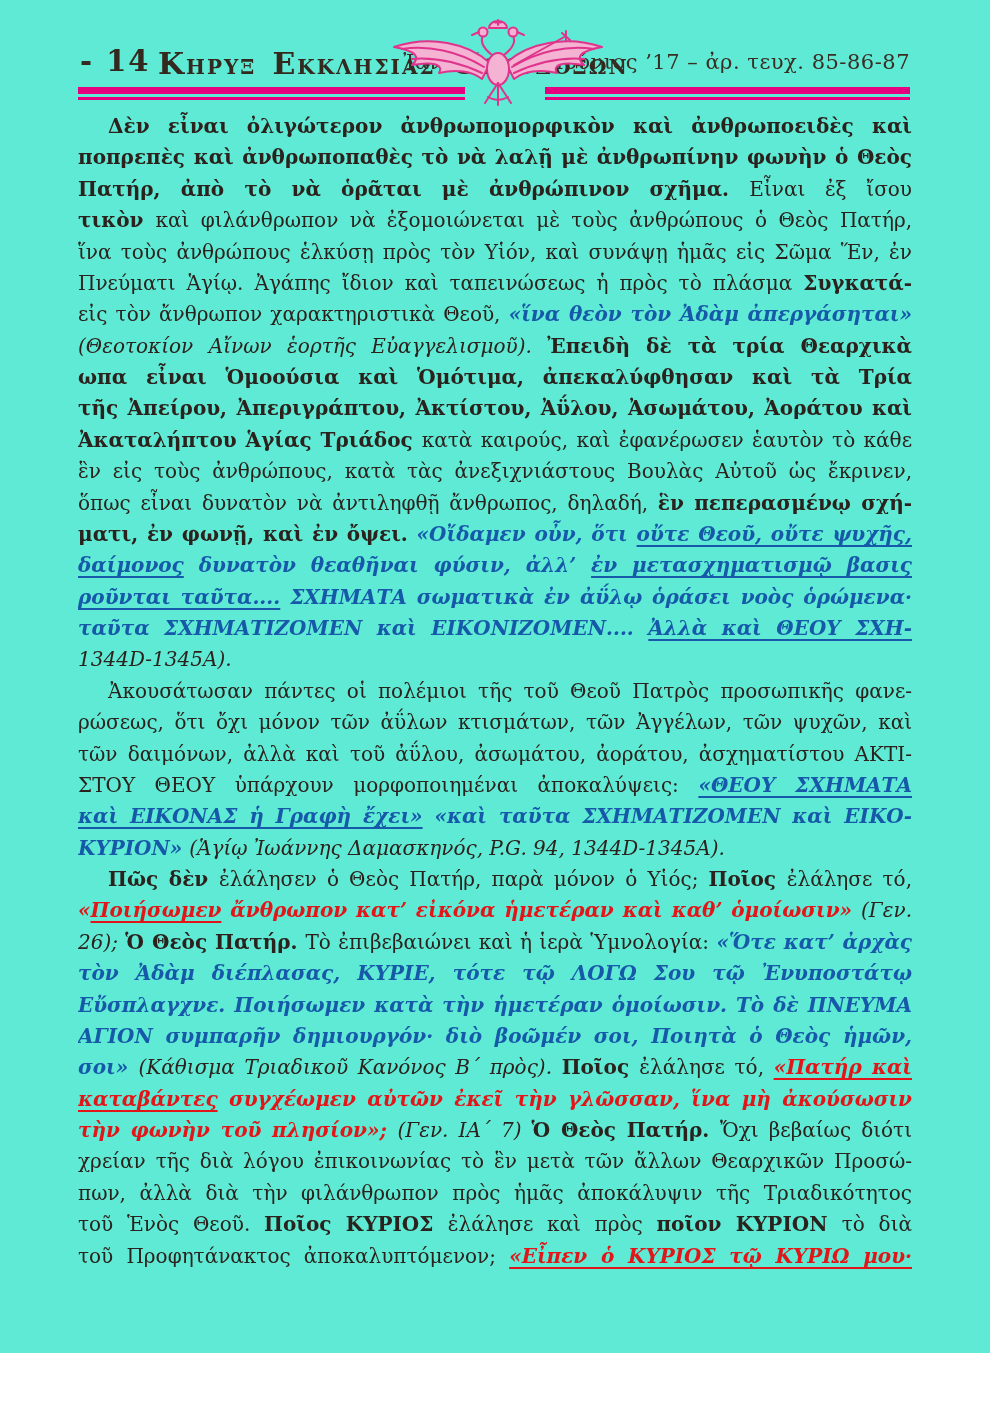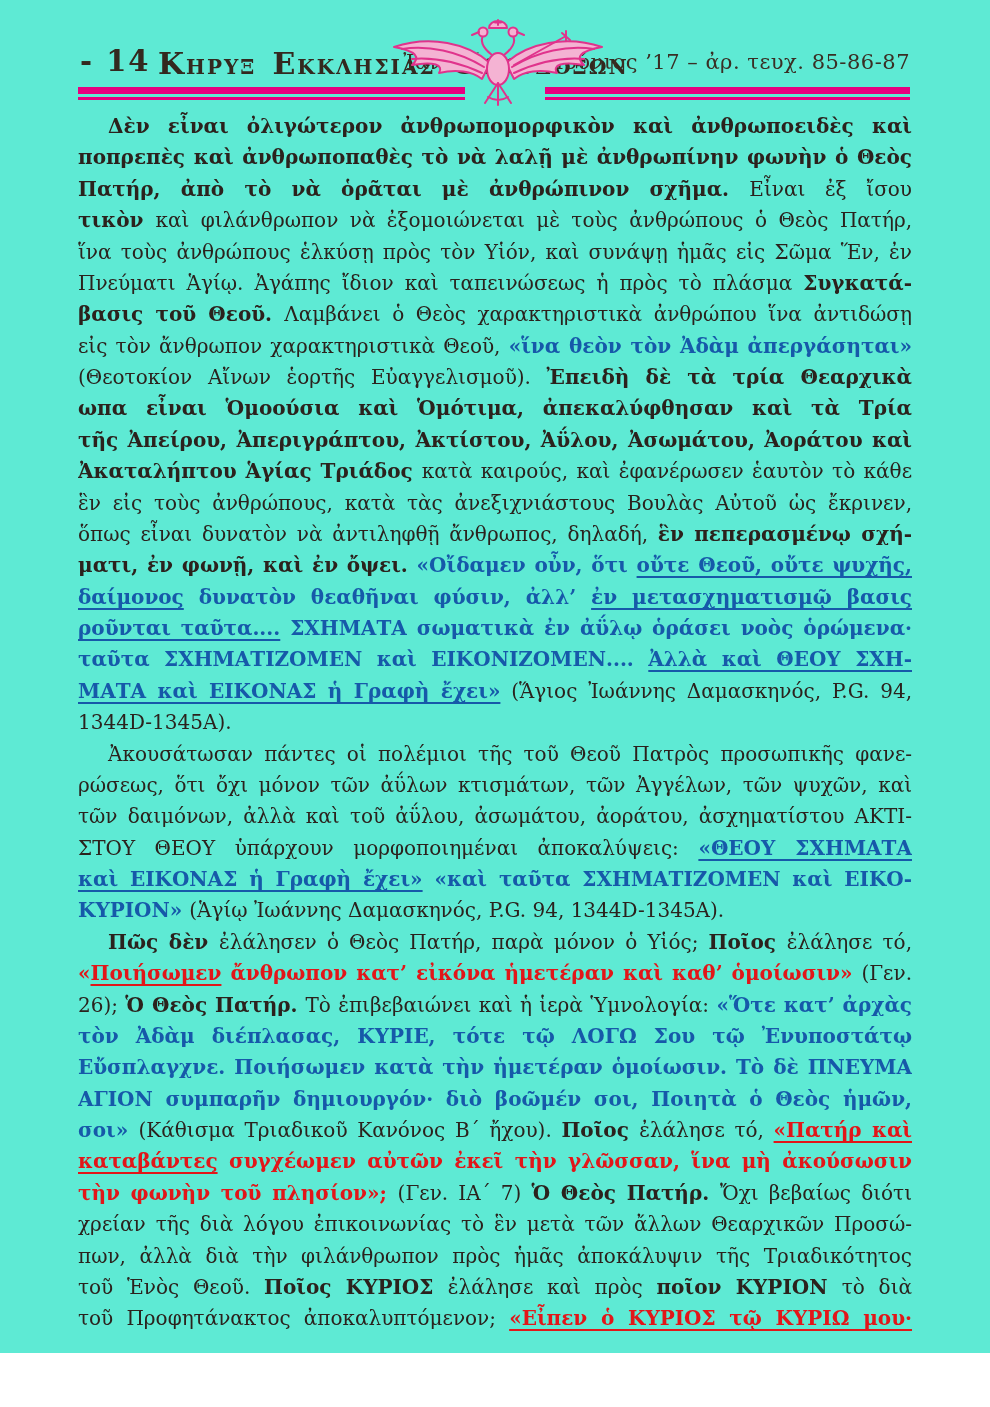--- a/index.html
+++ b/index.html
@@ -41,21 +41,21 @@
     font-size:20px;
   }
   .line{
     height:31.38px;line-height:31.38px;
     text-align:justify;text-align-last:justify;
     overflow:hidden;white-space:normal;
   }
   .line.ind{text-indent:30px;}
   .line.last{text-align-last:left;}
   .b{font-weight:bold;}
-  .i{}
+  .i{font-style:italic;}
   .bl{color:#1659a9;}
   .rd{color:#e21619;}
   .u{
     text-decoration:underline;
     text-decoration-thickness:2px;
     text-underline-offset:3.5px;
     text-decoration-skip-ink:none;
   }
 </style>
 </head>
@@ -102,51 +102,49 @@
   </div>
 
   <div class="body-col">
       <div>
         <div class="line ind"><span class="b">Δὲν εἶναι ὀλιγώτερον ἀνθρωπομορφικὸν καὶ ἀνθρωποειδὲς καὶ ἀνθρω-</span></div>
         <div class="line"><span class="b">ποπρεπὲς καὶ ἀνθρωποπαθὲς τὸ νὰ λαλῇ μὲ ἀνθρωπίνην φωνὴν ὁ Θεὸς</span></div>
         <div class="line"><span class="b">Πατήρ, ἀπὸ τὸ νὰ ὁρᾶται μὲ ἀνθρώπινον σχῆμα. </span><span>Εἶναι ἐξ ἴσου </span></div>
         <div class="line"><span class="b">τικὸν </span><span>καὶ φιλάνθρωπον νὰ ἐξομοιώνεται μὲ τοὺς ἀνθρώπους ὁ Θεὸς Πατήρ,</span></div>
         <div class="line"><span>ἵνα τοὺς ἀνθρώπους ἑλκύσῃ πρὸς τὸν Υἱόν, καὶ συνάψῃ ἡμᾶς εἰς Σῶμα Ἕν, ἐν</span></div>
         <div class="line"><span>Πνεύματι Ἁγίῳ. Ἀγάπης ἴδιον καὶ ταπεινώσεως ἡ πρὸς τὸ πλάσμα </span><span class="b">Συγκατά-</span></div>
-        <div class="line"><span class="b">βασις τοῦ Θεοῦ. </span><span>Λαμβάνει ὁ Θεὸς χαρακτηριστικὰ ἀνθρώπου ἵνα ἀντιδώσῃ</span></div>
         <div class="line"><span>εἰς τὸν ἄνθρωπον χαρακτηριστικὰ Θεοῦ, </span><span class="b i bl">«ἵνα θεὸν τὸν Ἀδὰμ ἀπεργάσηται»</span></div>
         <div class="line"><span class="i">(Θεοτοκίον Αἴνων ἑορτῆς Εὐαγγελισμοῦ). </span><span class="b">Ἐπειδὴ δὲ τὰ τρία Θεαρχικὰ Πρόσ-</span></div>
         <div class="line"><span class="b">ωπα εἶναι Ὁμοούσια καὶ Ὁμότιμα, ἀπεκαλύφθησαν καὶ τὰ Τρία Πρόσωπα</span></div>
         <div class="line"><span class="b">τῆς Ἀπείρου, Ἀπεριγράπτου, Ἀκτίστου, Ἀΰλου, Ἀσωμάτου, Ἀοράτου καὶ</span></div>
         <div class="line"><span class="b">Ἀκαταλήπτου Ἁγίας Τριάδος </span><span>κατὰ καιρούς, καὶ ἐφανέρωσεν ἑαυτὸν τὸ κάθε</span></div>
         <div class="line"><span>ἓν εἰς τοὺς ἀνθρώπους, κατὰ τὰς ἀνεξιχνιάστους Βουλὰς Αὐτοῦ ὡς ἔκρινεν,</span></div>
         <div class="line"><span>ὅπως εἶναι δυνατὸν νὰ ἀντιληφθῇ ἄνθρωπος, δηλαδή, </span><span class="b">ἓν πεπερασμένῳ σχή-</span></div>
         <div class="line"><span class="b">ματι, ἐν φωνῇ, καὶ ἐν ὄψει. </span><span class="b i bl">«Οἴδαμεν οὖν, ὅτι </span><span class="b i bl u">οὔτε Θεοῦ, οὔτε ψυχῆς, οὔτε</span></div>
         <div class="line"><span class="b i bl u">δαίμονος</span><span class="b i bl"> δυνατὸν θεαθῆναι φύσιν, ἀλλ’ </span><span class="b i bl u">ἐν μετασχηματισμῷ βασις θεω-</span></div>
         <div class="line"><span class="b i bl u">ροῦνται ταῦτα....</span><span class="b i bl"> ΣΧΗΜΑΤΑ σωματικὰ ἐν ἀΰλῳ ὁράσει νοὸς ὁρώμενα· καὶ</span></div>
         <div class="line"><span class="b i bl">ταῦτα ΣΧΗΜΑΤΙΖΟΜΕΝ καὶ ΕΙΚΟΝΙΖΟΜΕΝ.... </span><span class="b i bl u">Ἀλλὰ καὶ ΘΕΟΥ ΣΧΗ-</span></div>
-        <div class="line"><span class="b i bl u">ΜΑΤΑ καὶ ΕΙΚΟΝΑΣ ἡ Γραφὴ ἔχει»</span><span> </span><span class="i">(Ἅγιος Ἰωάννης Δαμασκηνός, P.G. 94,</span></div>
         <div class="line last"><span class="i">1344D-1345A).</span></div>
       </div>
       <div>
         <div class="line ind"><span>Ἀκουσάτωσαν πάντες οἱ πολέμιοι τῆς τοῦ Θεοῦ Πατρὸς προσωπικῆς φανε-</span></div>
         <div class="line"><span>ρώσεως, ὅτι ὄχι μόνον τῶν ἀΰλων κτισμάτων, τῶν Ἀγγέλων, τῶν ψυχῶν, καὶ</span></div>
         <div class="line"><span>τῶν δαιμόνων, ἀλλὰ καὶ τοῦ ἀΰλου, ἀσωμάτου, ἀοράτου, ἀσχηματίστου ΑΚΤΙ-</span></div>
         <div class="line"><span>ΣΤΟΥ ΘΕΟΥ ὑπάρχουν μορφοποιημέναι ἀποκαλύψεις: </span><span class="b i bl u">«ΘΕΟΥ ΣΧΗΜΑΤΑ</span></div>
         <div class="line"><span class="b i bl u">καὶ ΕΙΚΟΝΑΣ ἡ Γραφὴ ἔχει»</span><span class="b i bl"> «καὶ ταῦτα ΣΧΗΜΑΤΙΖΟΜΕΝ καὶ ΕΙΚΟ-</span></div>
         <div class="line last"><span class="b i bl">ΚΥΡΙΟΝ» </span><span class="i">(Ἁγίῳ Ἰωάννης Δαμασκηνός, P.G. 94, 1344D-1345A).</span></div>
       </div>
       <div>
         <div class="line ind"><span class="b">Πῶς δὲν </span><span>ἐλάλησεν ὁ Θεὸς Πατήρ, παρὰ μόνον ὁ Υἱός; </span><span class="b">Ποῖος </span><span>ἐλάλησε τό,</span></div>
         <div class="line"><span class="b i rd">«</span><span class="b i rd u">Ποιήσωμεν</span><span class="b i rd"> ἄνθρωπον κατ’ εἰκόνα ἡμετέραν καὶ καθ’ ὁμοίωσιν» </span><span class="i">(Γεν. Α´</span></div>
         <div class="line"><span class="i">26); </span><span class="b">Ὁ Θεὸς Πατήρ. </span><span>Τὸ ἐπιβεβαιώνει καὶ ἡ ἱερὰ Ὑμνολογία: </span><span class="b i bl">«Ὅτε κατ’ ἀρχὰς</span></div>
         <div class="line"><span class="b i bl">τὸν Ἀδὰμ διέπλασας, ΚΥΡΙΕ, τότε τῷ ΛΟΓΩ Σου τῷ Ἐνυποστάτῳ </span></div>
         <div class="line"><span class="b i bl">Εὔσπλαγχνε. Ποιήσωμεν κατὰ τὴν ἡμετέραν ὁμοίωσιν. Τὸ δὲ ΠΝΕΥΜΑ τὸ</span></div>
         <div class="line"><span class="b i bl">ΑΓΙΟΝ συμπαρῆν δημιουργόν· διὸ βοῶμέν σοι, Ποιητὰ ὁ Θεὸς ἡμῶν, δόξα</span></div>
-        <div class="line"><span class="b i bl">σοι» </span><span class="i">(Κάθισμα Τριαδικοῦ Κανόνος Β´ ἤχου). </span><span class="b">Ποῖος </span><span>ἐλάλησε τό, </span><span class="b i rd u">«Πατήρ καὶ</span></div>
+        <div class="line"><span class="b i bl">σοι» </span><span class="i">(Κάθισμα Τριαδικοῦ Κανόνος Β´ πρὸς). </span><span class="b">Ποῖος </span><span>ἐλάλησε τό, </span><span class="b i rd u">«Πατήρ καὶ</span></div>
         <div class="line"><span class="b i rd u">καταβάντες</span><span class="b i rd"> συγχέωμεν αὐτῶν ἐκεῖ τὴν γλῶσσαν, ἵνα μὴ ἀκούσωσιν ἕκαστος</span></div>
         <div class="line"><span class="b i rd">τὴν φωνὴν τοῦ πλησίον»; </span><span class="i">(Γεν. ΙΑ´ 7) </span><span class="b">Ὁ Θεὸς Πατήρ. </span><span>Ὄχι βεβαίως διότι ἔχει</span></div>
         <div class="line"><span>χρείαν τῆς διὰ λόγου ἐπικοινωνίας τὸ ἓν μετὰ τῶν ἄλλων Θεαρχικῶν Προσώ-</span></div>
         <div class="line"><span>πων, ἀλλὰ διὰ τὴν φιλάνθρωπον πρὸς ἡμᾶς ἀποκάλυψιν τῆς Τριαδικότητος</span></div>
         <div class="line"><span>τοῦ Ἑνὸς Θεοῦ. </span><span class="b">Ποῖος ΚΥΡΙΟΣ </span><span>ἐλάλησε καὶ πρὸς </span><span class="b">ποῖον ΚΥΡΙΟΝ </span><span>τὸ διὰ</span></div>
         <div class="line"><span>τοῦ Προφητάνακτος ἀποκαλυπτόμενον; </span><span class="b i rd u">«Εἶπεν ὁ ΚΥΡΙΟΣ τῷ ΚΥΡΙΩ μου·</span></div>
       </div>
     </div>
 
 </div>

